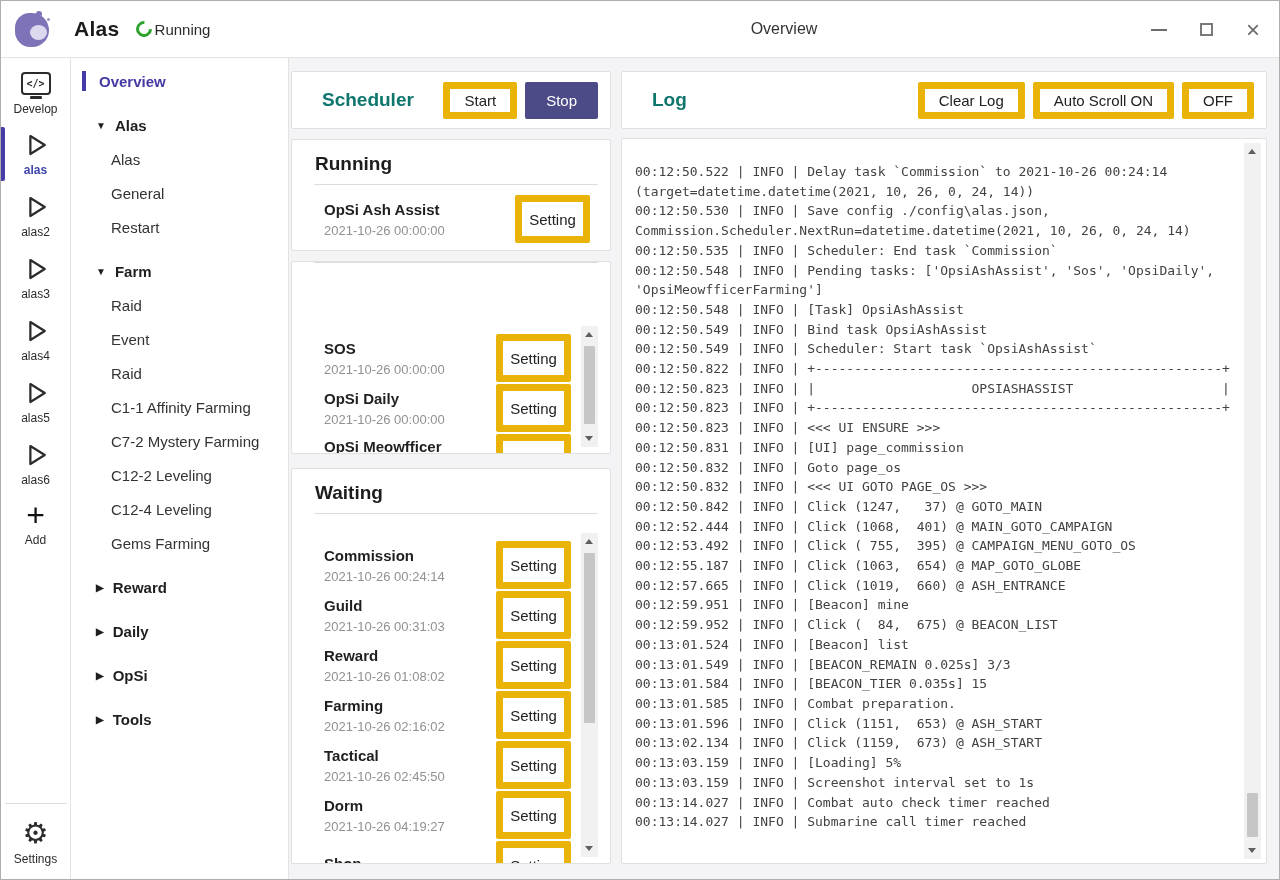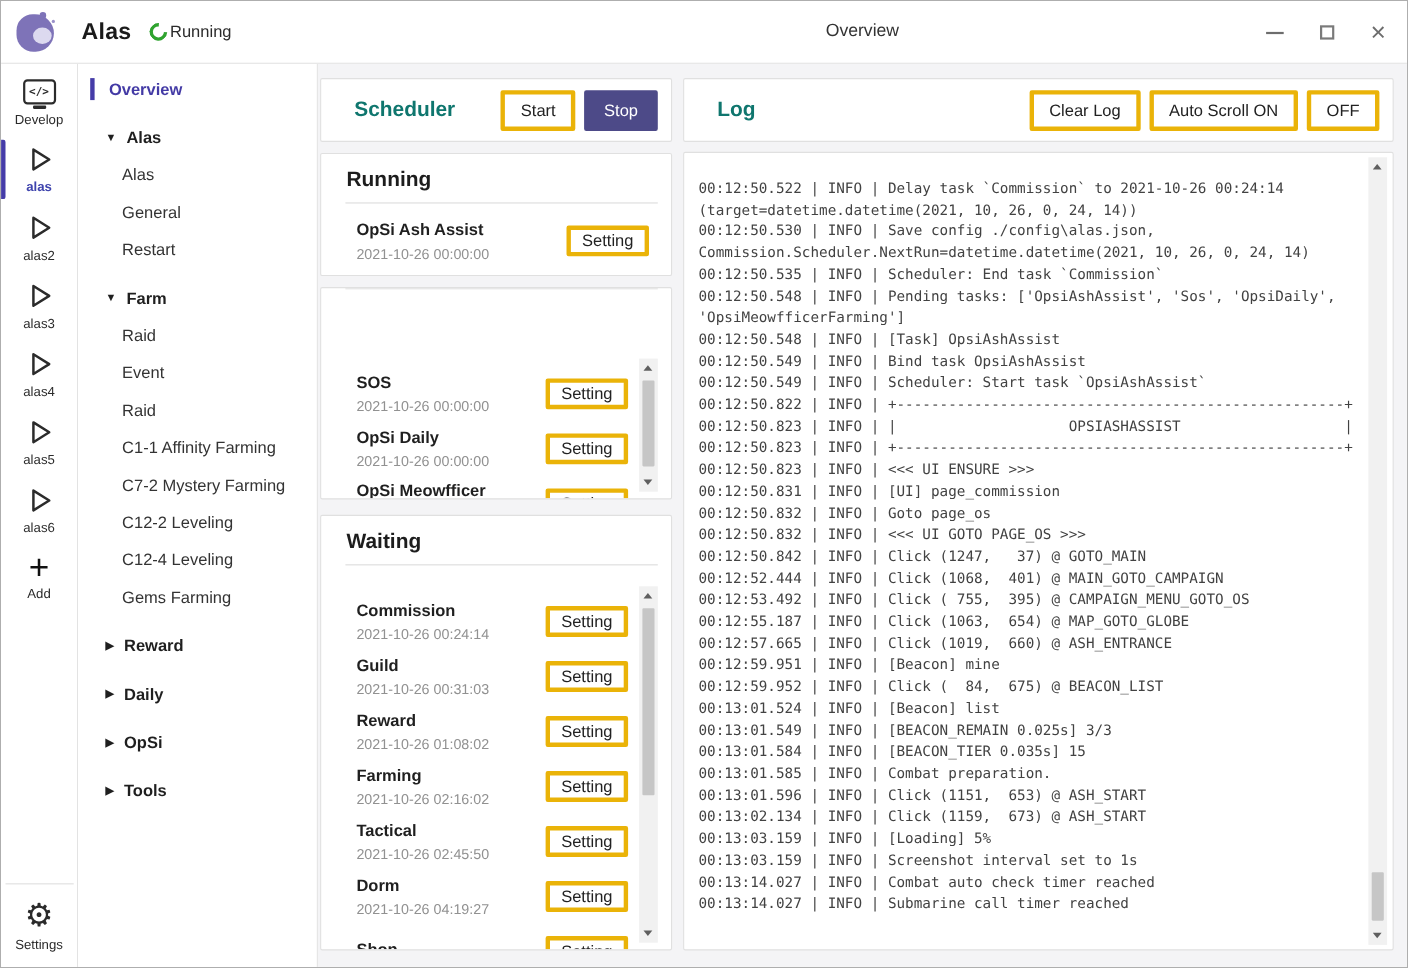--- a/index.html
+++ b/index.html
@@ -55,32 +55,32 @@
   
   .main { flex:1; background:#f4f4f6; display:flex; gap:10px; padding:13px 12px 15px 2px; min-width:0; }
   .col-mid { width:320px; flex:0 0 auto; display:flex; flex-direction:column; gap:10px; }
   .col-right { flex:1; display:flex; flex-direction:column; gap:9px; min-width:0; }
 
   .card { background:#fff; border:1px solid #e0e0e0; border-radius:2px; }
 
   .header-card { height:58px; display:flex; align-items:center; justify-content:space-between; padding:0 12px 0 30px; flex:0 0 auto; }
   .card-title { font-size:19px; font-weight:600; color:#0f766e; }
   .btn-row { display:flex; gap:8px; }
-  .btn { background:#fff; border:4px solid #eab308; border-radius:2px; font-family:"Liberation Sans", sans-serif; font-size:15px; color:#222; height:37px; padding:0 14px; display:inline-flex; align-items:center; justify-content:center; cursor:pointer; }
+  .btn { background:#fff; border:7px solid #eab308; border-radius:2px; font-family:"Liberation Sans", sans-serif; font-size:15px; color:#222; height:37px; padding:0 14px; display:inline-flex; align-items:center; justify-content:center; cursor:pointer; }
   .btn-primary { background:#4d4a88; border-color:#4d4a88; color:#fff; }
 
   .tasks-card { position:relative; overflow:hidden; }
   .tasks-card .task-title { font-size:19px; font-weight:600; color:#1d1d1d; padding:13px 20px 9px 23px; }
   .tasks-card .divider { height:1px; background:#dcdcdc; margin-left:22px; margin-right:12px; }
   .task-list { padding:9px 20px 0 32px; overflow:hidden; }
   .task-list.scrolled { padding-right:39px; }
   .task-row { display:flex; align-items:center; justify-content:space-between; height:50px; }
   .task-name { font-size:15px; font-weight:700; color:#1f1f1f; line-height:19px; }
   .task-time { font-size:13px; color:#919191; margin-top:4px; }
-  .btn-setting { height:28px; width:75px; padding:0; flex:0 0 auto; }
+  .btn-setting { height:48px; width:75px; padding:0; flex:0 0 auto; }
 
   .card-running { height:112px; flex:0 0 auto; }
   .card-pending { height:193px; flex:0 0 auto; }
   .card-waiting { flex:1; margin-top:4px; }
   .card-pending .task-list, .card-waiting .task-list { position:absolute; left:0; right:0; top:62px; bottom:0; }
 
   
   .sb { position:absolute; width:17px; background:#f1f1f1; cursor:pointer; }
   .sb-arrow { position:absolute; left:0; width:17px; height:17px; }
   .sb-arrow.up { top:0; }

